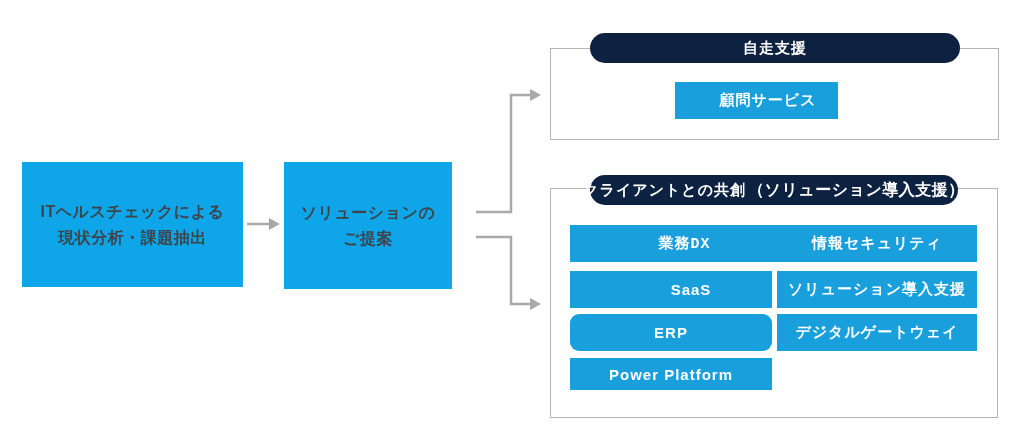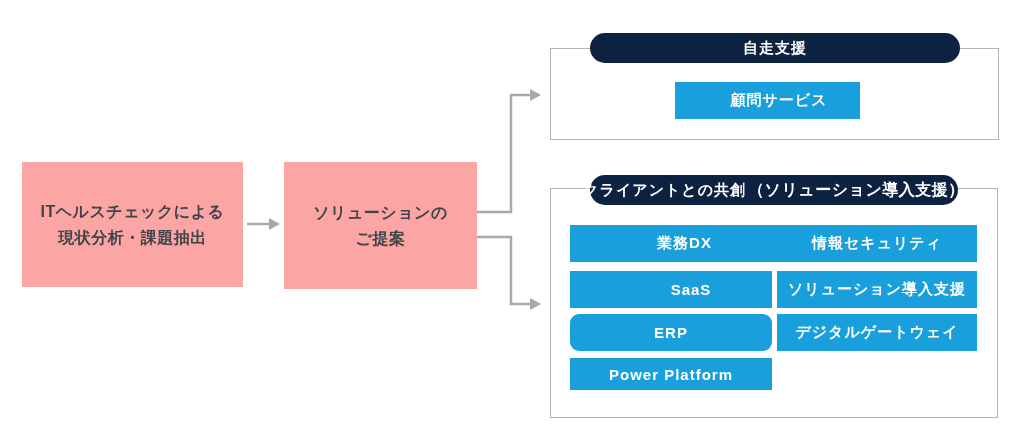--- a/index.html
+++ b/index.html
@@ -16,21 +16,21 @@
     overflow: hidden;
   }
   .connectors {
     position: absolute;
     left: 0; top: 0;
     width: 1024px; height: 443px;
     pointer-events: none;
   }
   .light-box {
     position: absolute;
-    background: #fca5a5;
+    background: #0ea5e9;
     display: flex;
     flex-direction: column;
     justify-content: center;
     align-items: center;
     gap: 7px;
     font-weight: bold;
     font-size: 16px;
     color: #3e4449;
     letter-spacing: 0.5px;
     text-align: center;
@@ -94,40 +94,40 @@
       <path d="M476 237 H511 V304 H531" fill="none" stroke="#a9a9a9" stroke-width="2.5"></path>
       <polygon points="530,298 541,304 530,310" fill="#a9a9a9"></polygon>
     </g>
   </svg>
 
   <div class="light-box" style="left:22px; top:162px; width:221px; height:125px;">
     <div>ITヘルスチェックによる</div>
     <div>現状分析・課題抽出</div>
   </div>
 
-  <div class="light-box" style="left:284px; top:162px; width:193px; height:127px;">
+  <div class="light-box" style="left:284px; top:162px; width:168px; height:127px;">
     <div>ソリューションの</div>
     <div>ご提案</div>
   </div>
 
   <div class="group-box" style="left:550px; top:48px; width:449px; height:92px;"></div>
   <div class="pill" style="left:590px; top:33px; width:370px; height:30px;">
     <span>自走支援</span>
   </div>
-  <div class="blue-btn" style="left:675px; top:82px; width:185px; height:37px;padding-left:23px;">
+  <div class="blue-btn" style="left:675px; top:82px; width:163px; height:37px;padding-left:23px;">
     <span>顧問サービス</span>
   </div>
 
   <div class="group-box" style="left:550px; top:188px; width:448px; height:230px;"></div>
   <div class="pill" style="left:590px; top:175px; width:368px; height:30px;">
     <span>クライアントとの共創</span>
     <span class="sub">（ソリューション導入支援）</span>
   </div>
 
-  <div class="blue-btn" style="left:570px; top:225px; width:229px; height:37px;">
+  <div class="blue-btn" style="left:570px; top:225px; width:229px; height:37px;font-family:Liberation Mono, monospace;">
     <span>業務DX</span>
   </div>
   <div class="blue-btn" style="left:570px; top:271px; width:202px; height:37px;padding-left:40px;">
     <span>SaaS</span>
   </div>
   <div class="blue-btn" style="left:570px; top:314px; width:202px; height:37px;border-radius:9px;">
     <span>ERP</span>
   </div>
   <div class="blue-btn" style="left:570px; top:358px; width:202px; height:32px;">
     <span>Power Platform</span>

